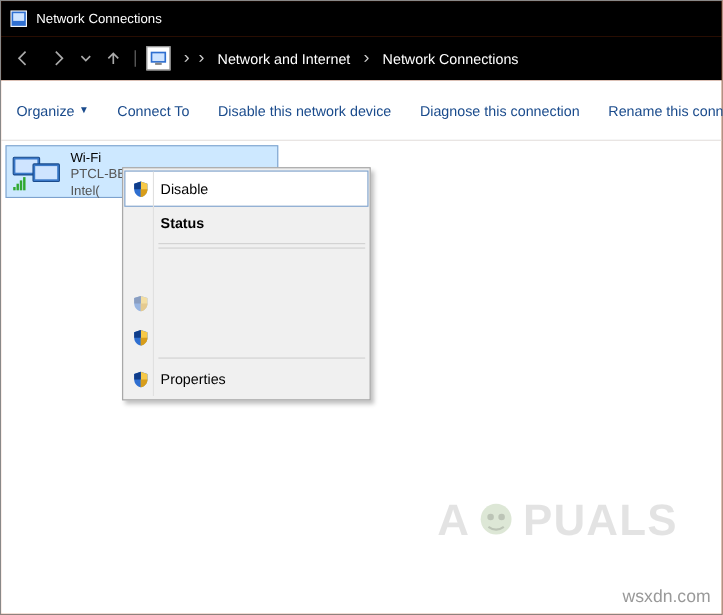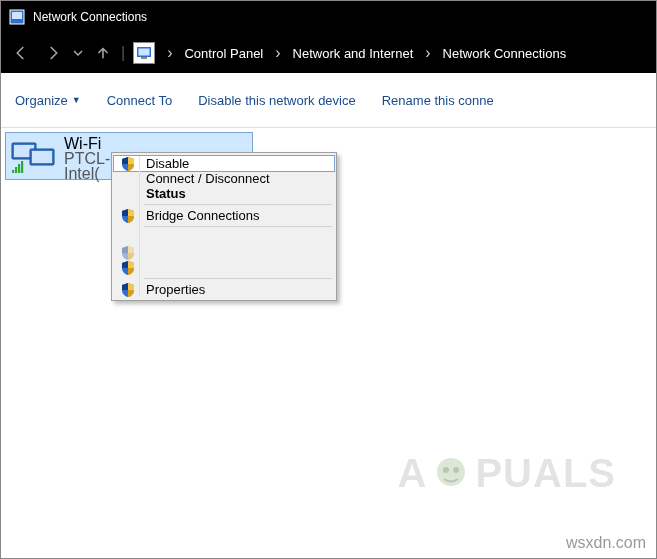--- a/index.html
+++ b/index.html
@@ -23,27 +23,27 @@
   
   .cmdbar { height: 55px; border-bottom: 1px solid #e0e0e0; display: flex; align-items: center; gap: 26px; padding: 0 14px; font-size: 13px; color: #1a4b8c; background:#fff; }
   .cmd { display: flex; align-items: center; gap: 4px; white-space: nowrap; }
   .dd { font-size: 9px; color:#1a4b8c; }
 
   
   .content { flex: 1; position: relative; background: #fff; padding: 4px; }
 
   .conn-item { position: relative; width: 248px; height: 48px; border: 1px solid #7da2ce; background: #cde8ff; display: flex; align-items: flex-start; padding: 2px 4px; gap: 6px; }
   .conn-icon { width: 48px; height: 40px; flex: 0 0 48px; }
-  .conn-text { display: flex; flex-direction: column; font-size: 16px; line-height: 15px; padding-top:1px;}
+  .conn-text { display: flex; flex-direction: column; font-size: 12px; line-height: 15px; padding-top:1px;}
   .conn-name { color: #000; }
   .conn-sub  { color: #555; }
 
   
   .ctxmenu { position: absolute; left: 110px; top: 24px; width: 226px; background: #f0f0f0; border: 1px solid #a0a0a0; box-shadow: 3px 3px 4px rgba(0,0,0,.25); font-size: 13px; padding: 3px 2px; }
-  .mi { display: flex; align-items: center; height: 15px; padding: 0 6px 0 4px; gap: 8px; }
+  .mi { display: flex; align-items: center; height: 31px; padding: 0 6px 0 4px; gap: 8px; }
   .mi.hover { background: #fff; outline: 1px solid #7da2ce; }
   .mi .ic { width: 20px; height: 20px; display:flex; align-items:center; justify-content:center; flex:0 0 20px;}
   .mi .lbl { flex:1; }
   .mi.bold .lbl { font-weight: 600; }
   .mi.disabled .lbl { color: #9a9a9a; }
   .msep { height: 1px; background: #d0d0d0; margin: 3px 2px 3px 30px; }
 
   
   .ctxmenu::before { content:""; position:absolute; left:27px; top:3px; bottom:3px; width:1px; background:#e0e0e0; }
 
@@ -113,34 +113,34 @@
     </div>
     <span class="nav-sep">|</span>
     <span class="addr-icon">
       <svg width="16" height="16">
           <rect x="1" y="2" width="14" height="10" fill="#2f6fd0"></rect>
           <rect x="2.5" y="3.5" width="11" height="7" fill="#cfe4ff"></rect>
           <rect x="5" y="12" width="6" height="2" fill="#888"></rect>
         </svg>
     </span>
     <span class="crumb-sep">›</span>
-    <span class="crumb">Control Panel</span>
     <span class="crumb-sep">›</span>
     <span class="crumb">Network and Internet</span>
     <span class="crumb-sep">›</span>
     <span class="crumb">Network Connections</span>
   </div>
 
   <div class="cmdbar">
     <span class="cmd">
       <span>Organize</span>
       <span class="dd">▼</span>
     </span>
     <span class="cmd">Connect To</span>
     <span class="cmd">Disable this network device</span>
+    <span class="cmd">Diagnose this connection</span>
     <span class="cmd">Rename this conne</span>
   </div>
 
   <div class="content">
 
     <div class="conn-item">
       <div class="conn-icon">
         <svg width="48" height="40" viewBox="0 0 48 40">
           <use href="#computers"></use>
           <g transform="translate(2,26)">
@@ -157,37 +157,25 @@
 
     <div class="ctxmenu">
       <div class="mi hover">
         <span class="ic">
             <svg width="16" height="16">
               <use href="#shield"></use>
             </svg>
           </span>
         <span class="lbl">Disable</span>
       </div>
-      <div class="mi">
-        <span class="ic"></span>
-        <span class="lbl">Connect / Disconnect</span>
-      </div>
       <div class="mi bold">
         <span class="ic"></span>
         <span class="lbl">Status</span>
       </div>
       <div class="msep"></div>
-      <div class="mi">
-        <span class="ic">
-            <svg width="16" height="16">
-              <use href="#shield"></use>
-            </svg>
-          </span>
-        <span class="lbl">Bridge Connections</span>
-      </div>
       <div class="msep"></div>
       <div class="mi">
         <span class="ic"></span>
       </div>
       <div class="mi disabled">
         <span class="ic">
             <svg width="16" height="16" opacity=".45">
               <use href="#shield"></use>
             </svg>
           </span>

